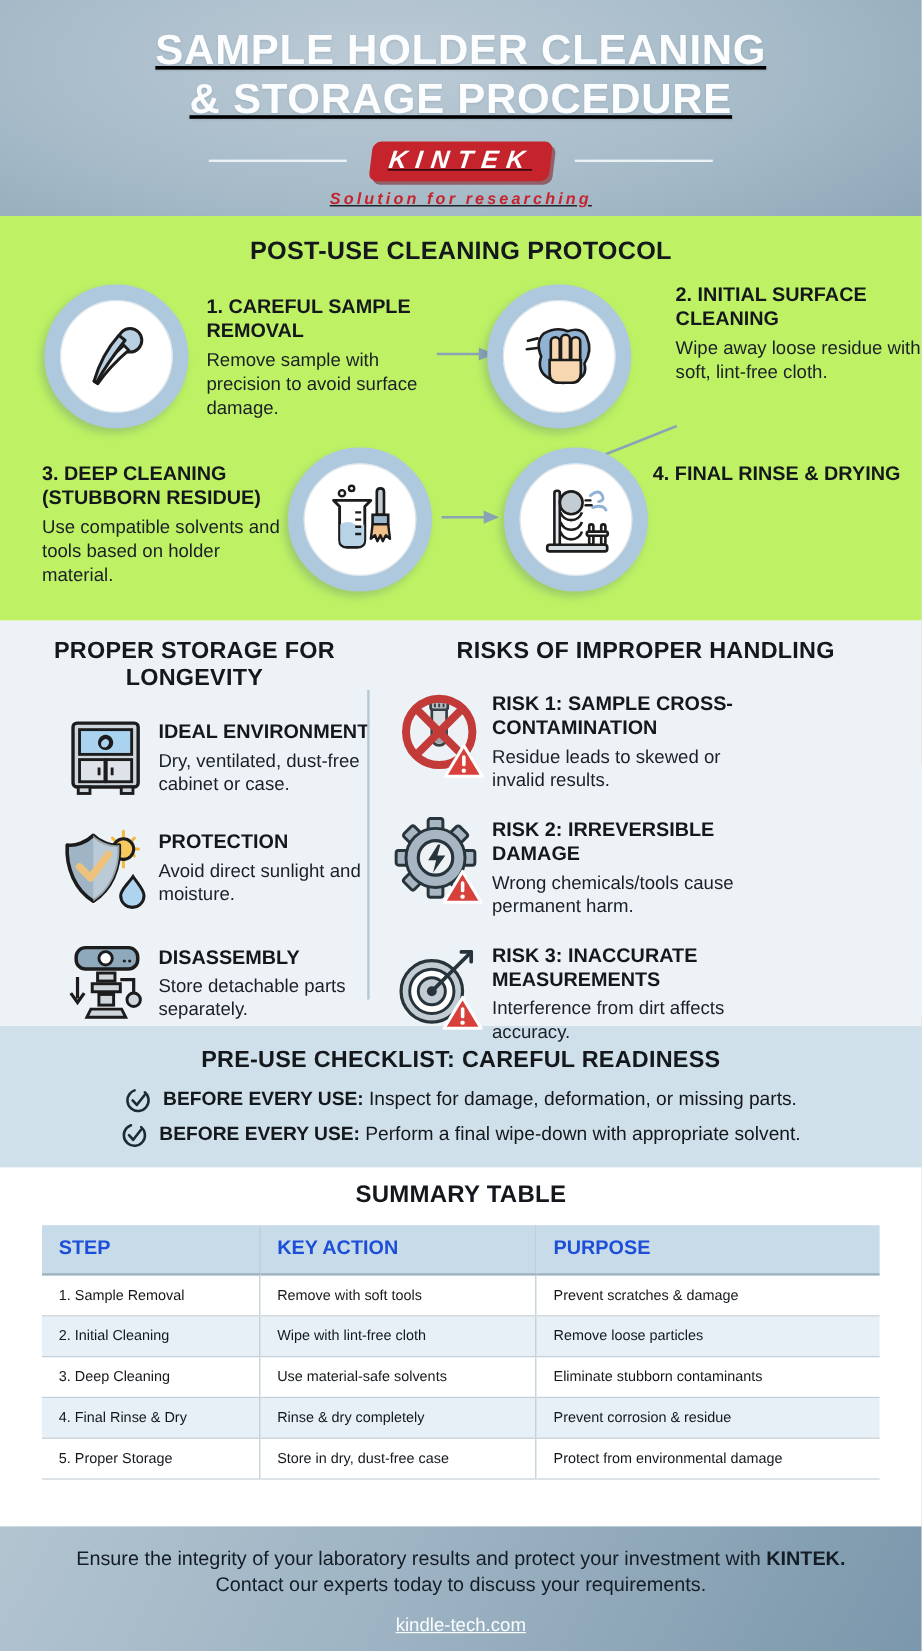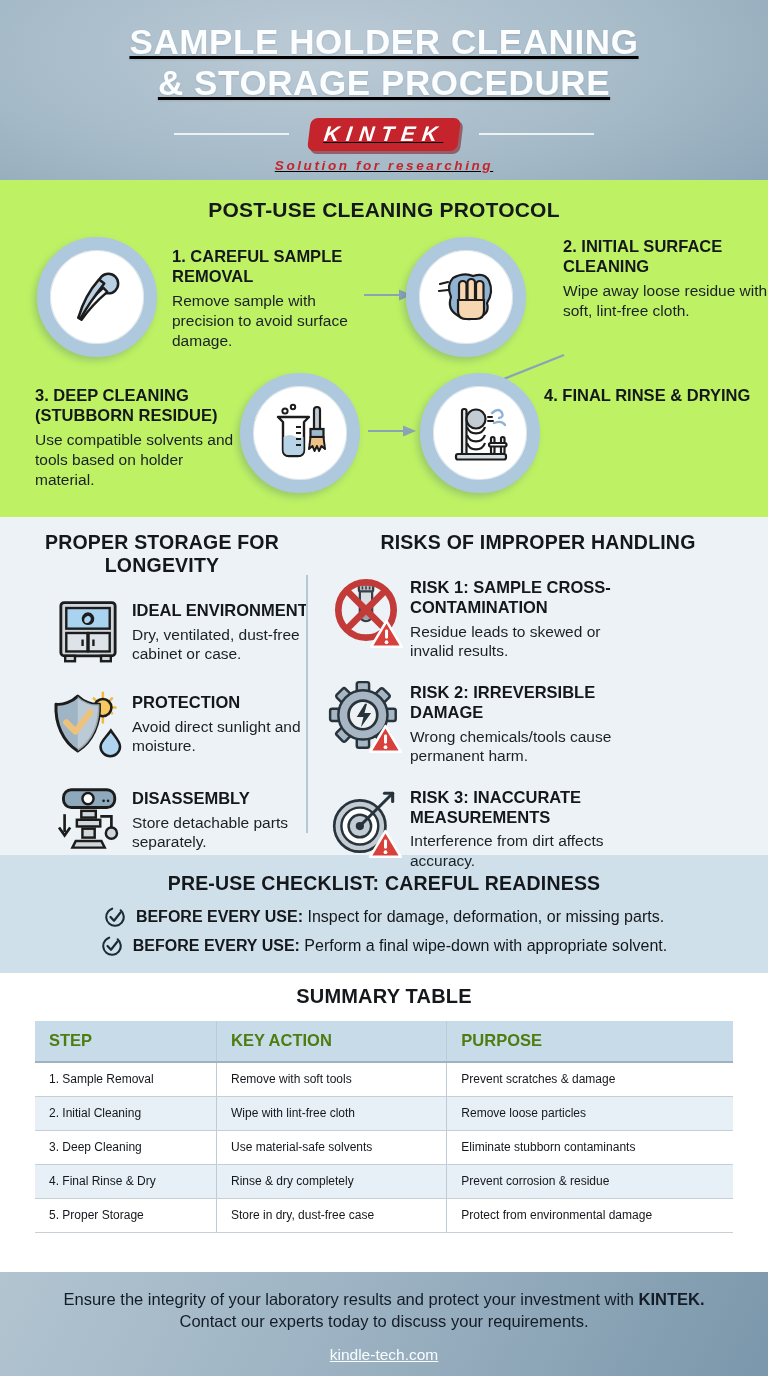--- a/index.html
+++ b/index.html
@@ -45,21 +45,21 @@
   
   .checklist { height:118px; background:#cfe0ea; text-align:center; padding-top:17px; }
   .checklist-heading { font-size:19.5px; margin-bottom:11px; }
   .check-line { display:flex; align-items:center; justify-content:center; gap:10px; margin-bottom:7px; font-size:16px; color:#14181c; }
   .check-line .lbl { font-weight:700; }
 
   
   .summary { height:299px; background:#fff; padding-top:12px; }
   .summary-heading { text-align:center; font-size:20px; margin-bottom:13px; }
   table.summary-table { width:698px; margin:0 auto; border-collapse:collapse; }
-  .summary-table th { background:#c7dbe9; text-align:left; font-size:16.5px; color:#4d7c0f; padding:10px 14px 11px; border-bottom:2px solid #9db3c2; }
+  .summary-table th { background:#c7dbe9; text-align:left; font-size:16.5px; color:#1d4ed8; padding:10px 14px 11px; border-bottom:2px solid #9db3c2; }
   .summary-table td { font-size:12px; color:#14181c; padding:9px 14px 10px; border-bottom:1.5px solid #c6cfd6; }
   .summary-table th + th, .summary-table td + td { border-left:1.5px solid #bfcbd4; }
   .summary-table tbody tr:nth-child(even) { background:#e7f0f6; }
   .summary-table .c1 { width:26%; } .summary-table .c2 { width:33%; } .summary-table .c3 { width:41%; }
 
   
   .footer { height:104px; background:linear-gradient(118deg, #b2c4d0 0%, #9db3c3 45%, #7b97ab 100%); text-align:center; padding-top:17px; }
   .footer-text { font-size:16.5px; color:#141d27; line-height:1.33; }
   .footer-text b { font-weight:700; }
   .footer-link { display:inline-block; margin-top:13px; color:#fafdfe; font-size:15.5px; text-decoration:underline; cursor:pointer; }

